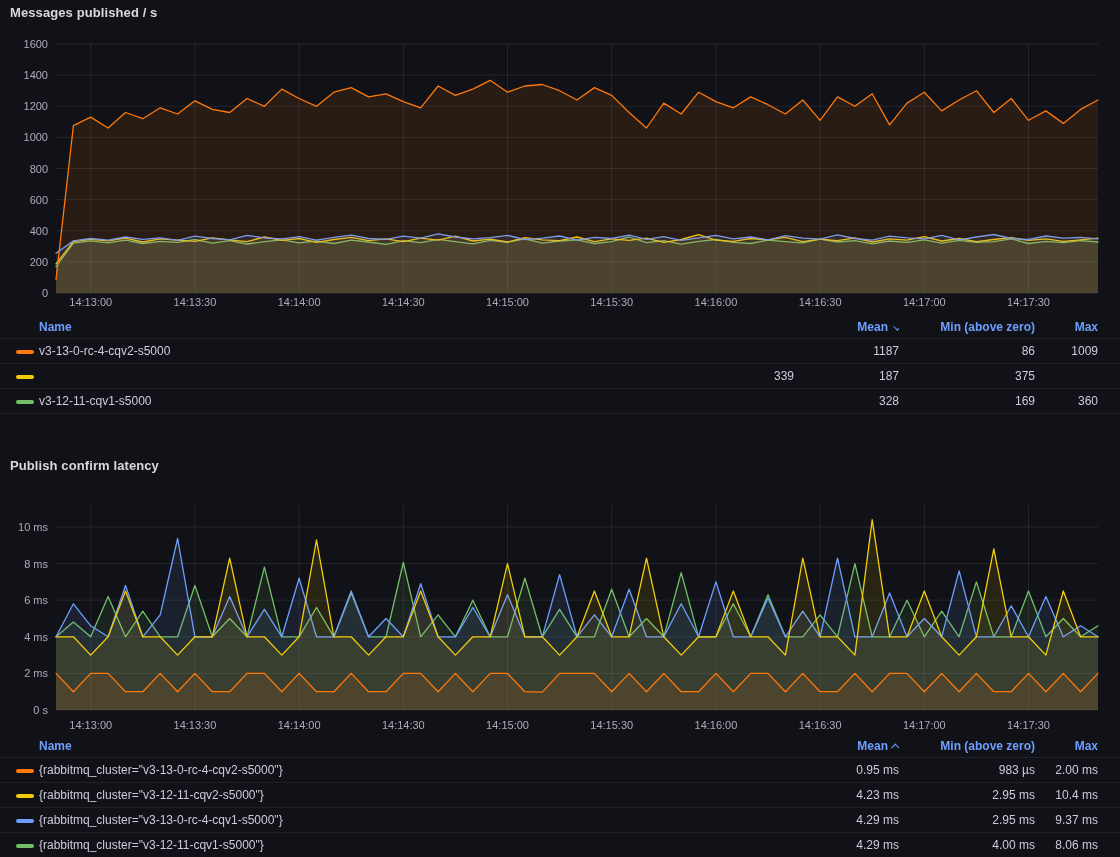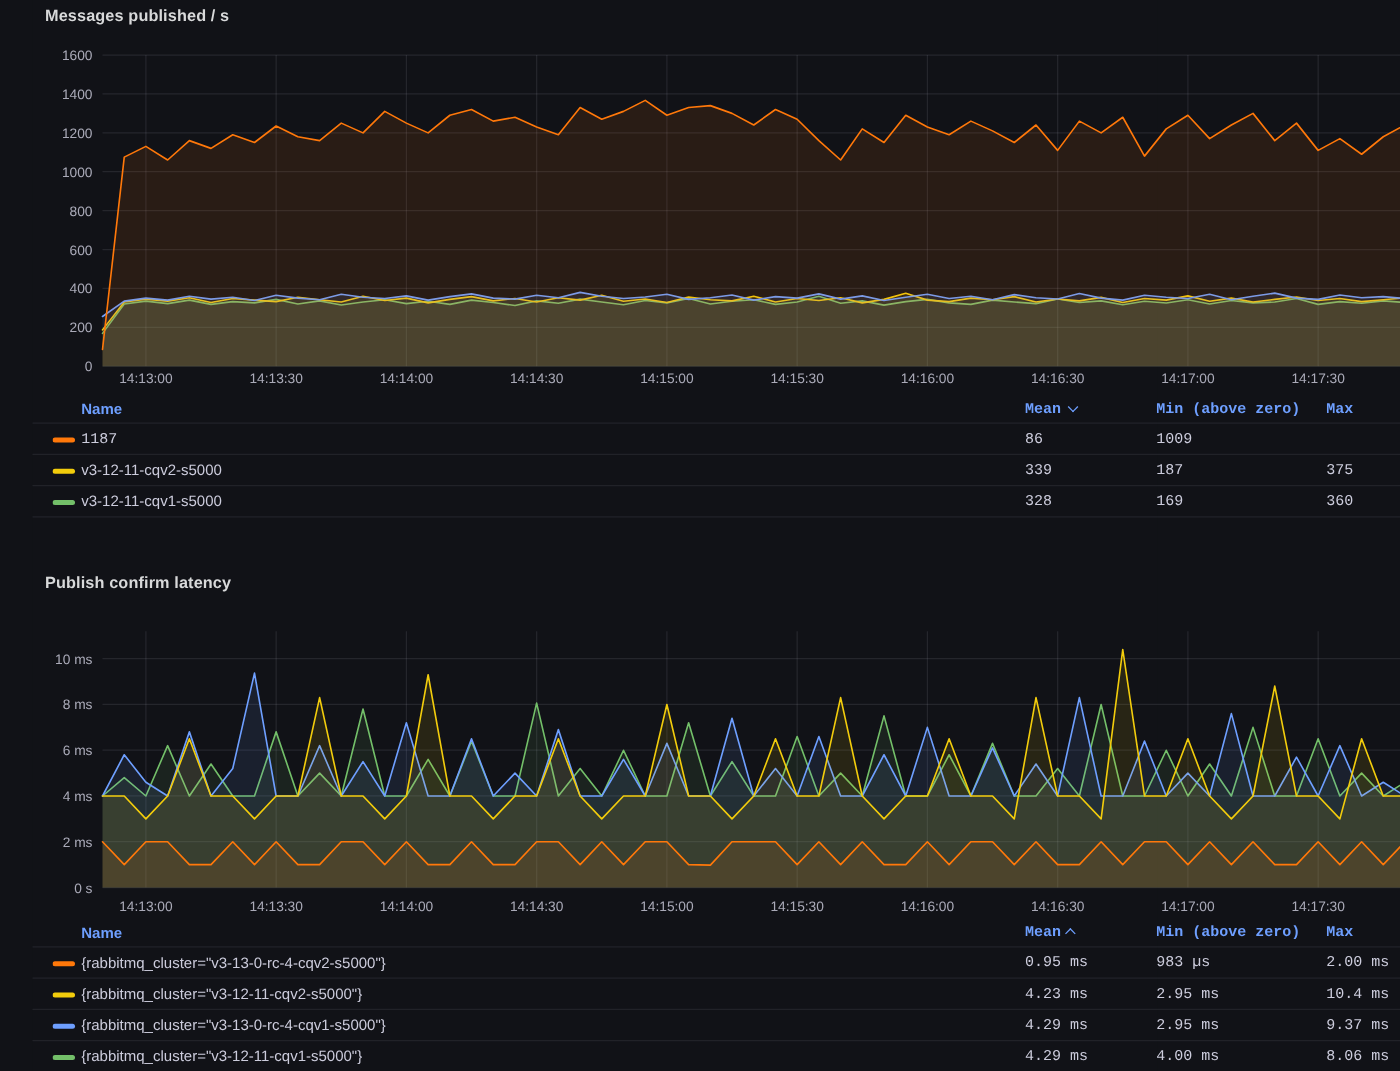--- a/index.html
+++ b/index.html
@@ -1,25 +1,25 @@
 <!DOCTYPE html>
 <html><head>
 <meta charset="utf-8">
 <style>
   html,body{margin:0;padding:0;background:#111217;}
   body{width:1120px;height:857px;overflow:hidden;font-family:"Liberation Sans",sans-serif;}
-  .stage{position:relative;width:900px;height:857px;background:#111217;margin-left:26px;}
+  .stage{position:relative;width:900px;height:857px;background:#111217;}
   .panel-title{position:absolute;left:10px;color:#D8D9DA;font-size:13px;font-weight:600;letter-spacing:.1px;}
   svg.chart{position:absolute;left:0;display:block;}
   .legend{position:absolute;left:0;width:1120px;color:#CCCCDC;font-size:12px;}
   .lg-row{display:grid;grid-template-columns:16px 23px 1fr 105px 136px 63px 22px;align-items:center;height:24px;border-bottom:1px solid rgba(204,204,220,0.09);}
   .lg-head{height:22px;color:#6E9FFF;font-weight:600;}
   .lg-head .cell{white-space:nowrap;}
   .cell{overflow:hidden;white-space:nowrap;}
-  .num{text-align:left;font-family:Liberation Mono, monospace;}
+  .num{text-align:right;}
   .swatch{display:inline-block;width:18px;height:4px;border-radius:2px;vertical-align:middle;}
   .caret{display:inline-block;width:5px;height:5px;border-right:1.6px solid #6E9FFF;border-bottom:1.6px solid #6E9FFF;margin-left:5px;}
   .caret.desc{transform:rotate(45deg) translateY(-2px);}
   .caret.asc{transform:rotate(-135deg) translateY(-1px);}
 </style>
 </head>
 <body>
 
 <div class="stage">
 
@@ -82,29 +82,29 @@
         <div class="cell "></div>
         <div class="cell ">Name</div>
         <div class="cell num">Mean<span class="caret desc"></span></div>
         <div class="cell num">Min (above zero)</div>
         <div class="cell num">Max</div>
         <div class="cell "></div>
       </div>
       <div class="lg-row">
         <div class="cell "></div>
         <div class="cell "><span class="swatch" style="background: rgb(255, 120, 10);"></span></div>
+        <div class="cell ">v3-13-0-rc-4-cqv2-s5000</div>
         <div class="cell num">1187</div>
         <div class="cell num">86</div>
         <div class="cell num">1009</div>
         <div class="cell "></div>
       </div>
       <div class="lg-row">
         <div class="cell "></div>
         <div class="cell "><span class="swatch" style="background: rgb(242, 204, 12);"></span></div>
-        <div class="cell ">v3-12-11-cqv2-s5000</div>
         <div class="cell num">339</div>
         <div class="cell num">187</div>
         <div class="cell num">375</div>
         <div class="cell "></div>
       </div>
       <div class="lg-row">
         <div class="cell "></div>
         <div class="cell "><span class="swatch" style="background: rgb(115, 191, 105);"></span></div>
         <div class="cell ">v3-12-11-cqv1-s5000</div>
         <div class="cell num">328</div>

